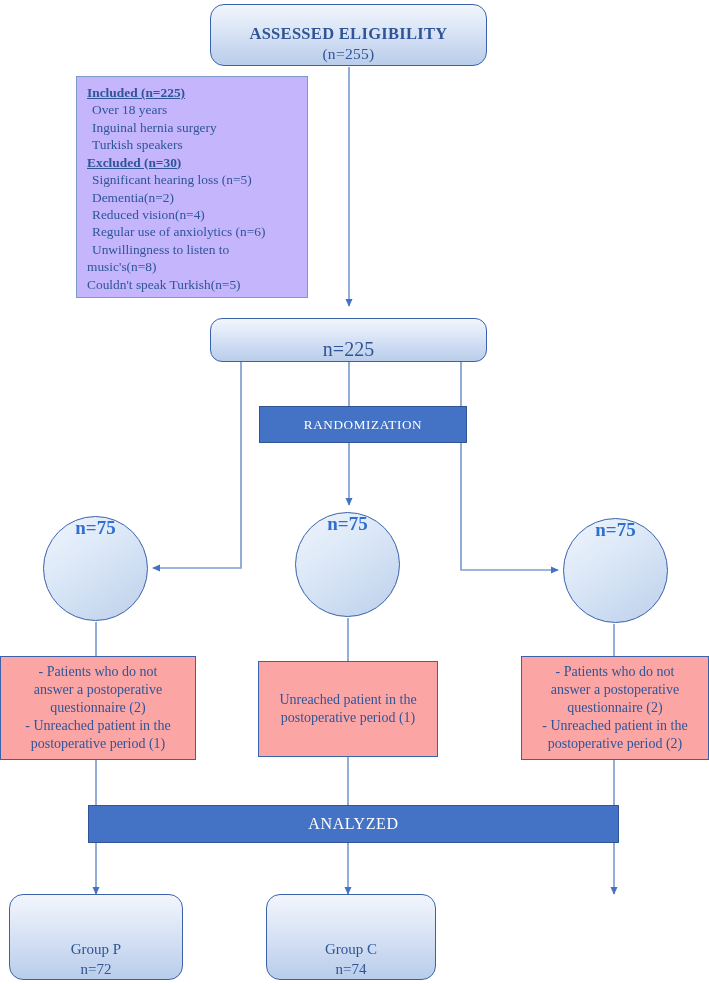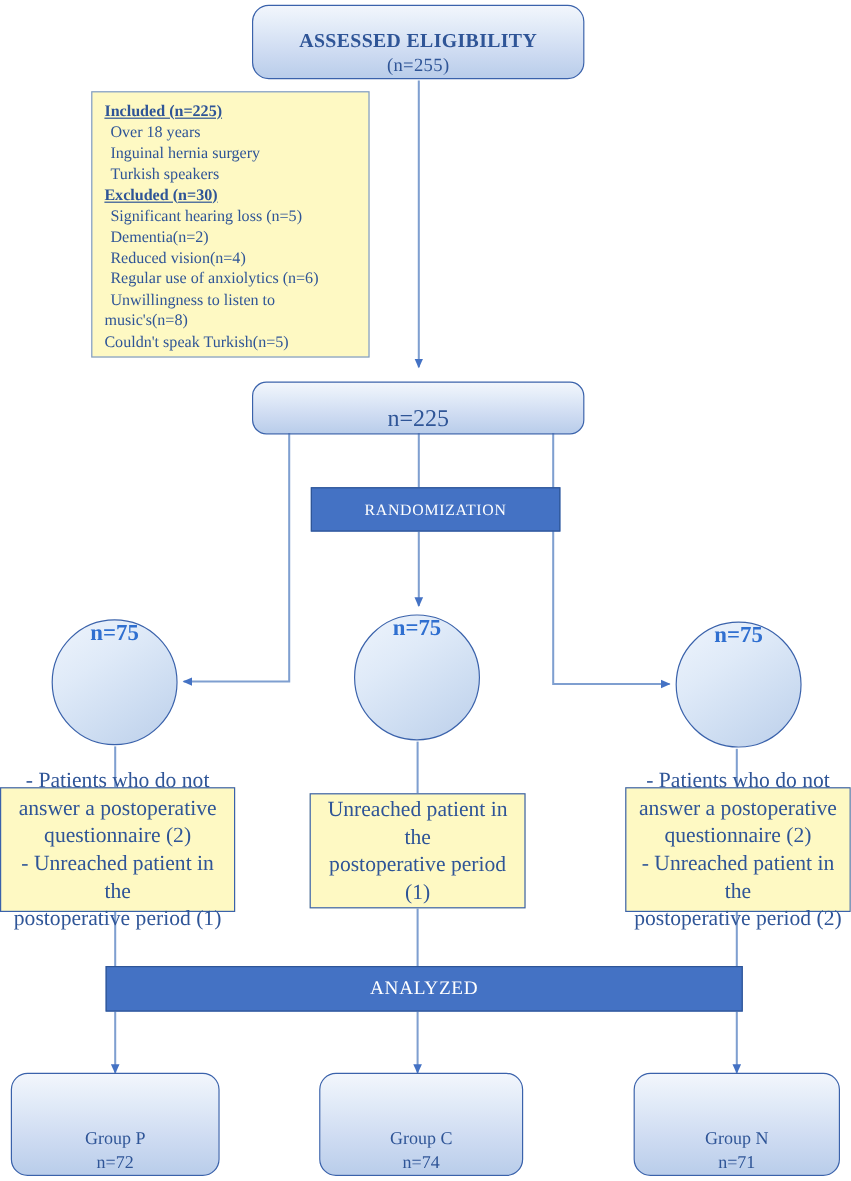--- a/index.html
+++ b/index.html
@@ -40,21 +40,21 @@
     letter-spacing: .3px;
     line-height: 1.25;
   }
   .title-main .sub { font-weight: normal; font-size: 15.5px; }
 
   .n-label { font-size: 20px; font-weight: normal; }
 
   
   .criteria {
     border: 1.5px solid #7d9bc9;
-    background: #fef9c3;
+    background: #c4b5fd;
     padding: 7px 8px 6px 10px;
     font-size: 13.4px;
     line-height: 1.30;
     color: #2f5597;
     text-align: left;
   }
   .criteria .head {
     font-weight: bold;
     text-decoration: underline;
     display: block;
@@ -69,24 +69,24 @@
     display: flex; align-items: center; justify-content: center;
     color: #ffffff;
     letter-spacing: .6px;
   }
   .darkbar.rnd { font-size: 13.2px; }
   .darkbar.analyzed { font-size: 16px; }
 
   
   .plainbox {
     border: 1.5px solid #3a62ab;
-    background: #fef9c3;
+    background: #fca5a5;
     display: flex; align-items: center; justify-content: center;
     text-align: center;
-    font-size: 18px;
+    font-size: 14px;
     line-height: 1.28;
     color: #2f5597;
     padding: 4px 6px;
   }
 
   
   .circle {
     border: 1.6px solid #3a62ab;
     border-radius: 50%;
     background: linear-gradient(145deg, #eef4fc 0%, #dfeaf8 35%, #ccdcf1 70%, #bccfea 100%);
@@ -214,20 +214,14 @@
     </div>
   </div>
 
   <div class="node roundbox" style="left:266px; top:894px; width:170px; height:86px;">
     <div class="group-label">
       <span>Group C</span><br>
       <span>n=74</span>
     </div>
   </div>
 
-  <div class="node roundbox" style="left:528px; top:894px; width:172px; height:86px;">
-    <div class="group-label">
-      <span>Group N</span><br>
-      <span>n=71</span>
-    </div>
-  </div>
 
 </div>
 
 </body></html>

